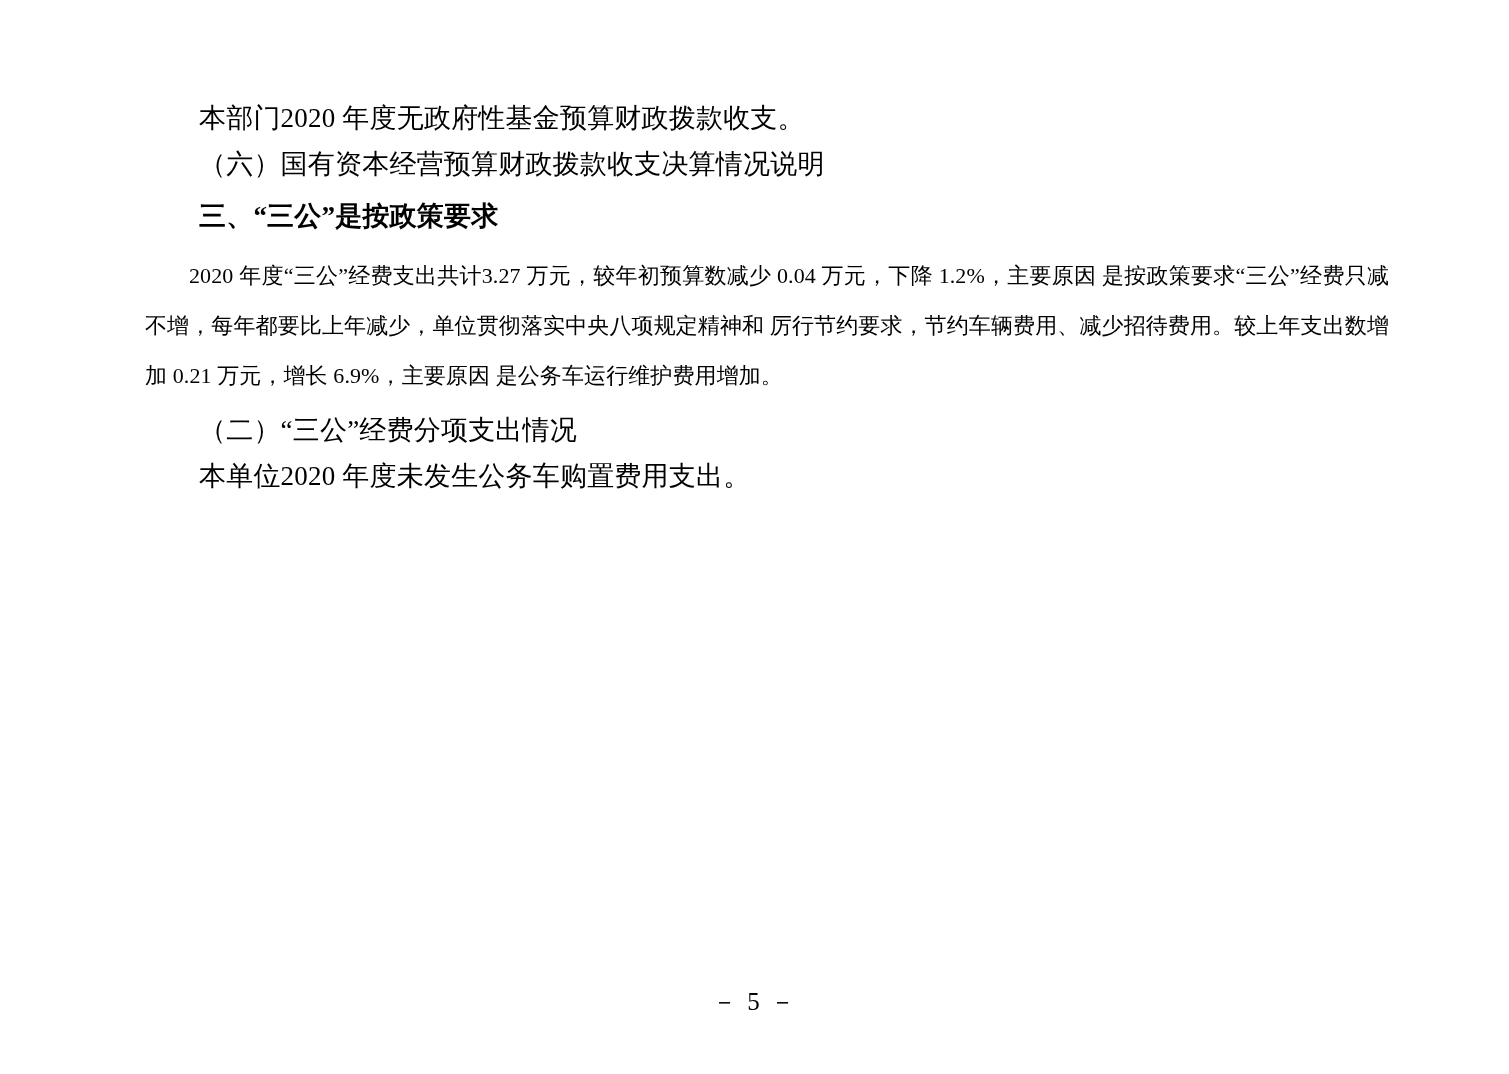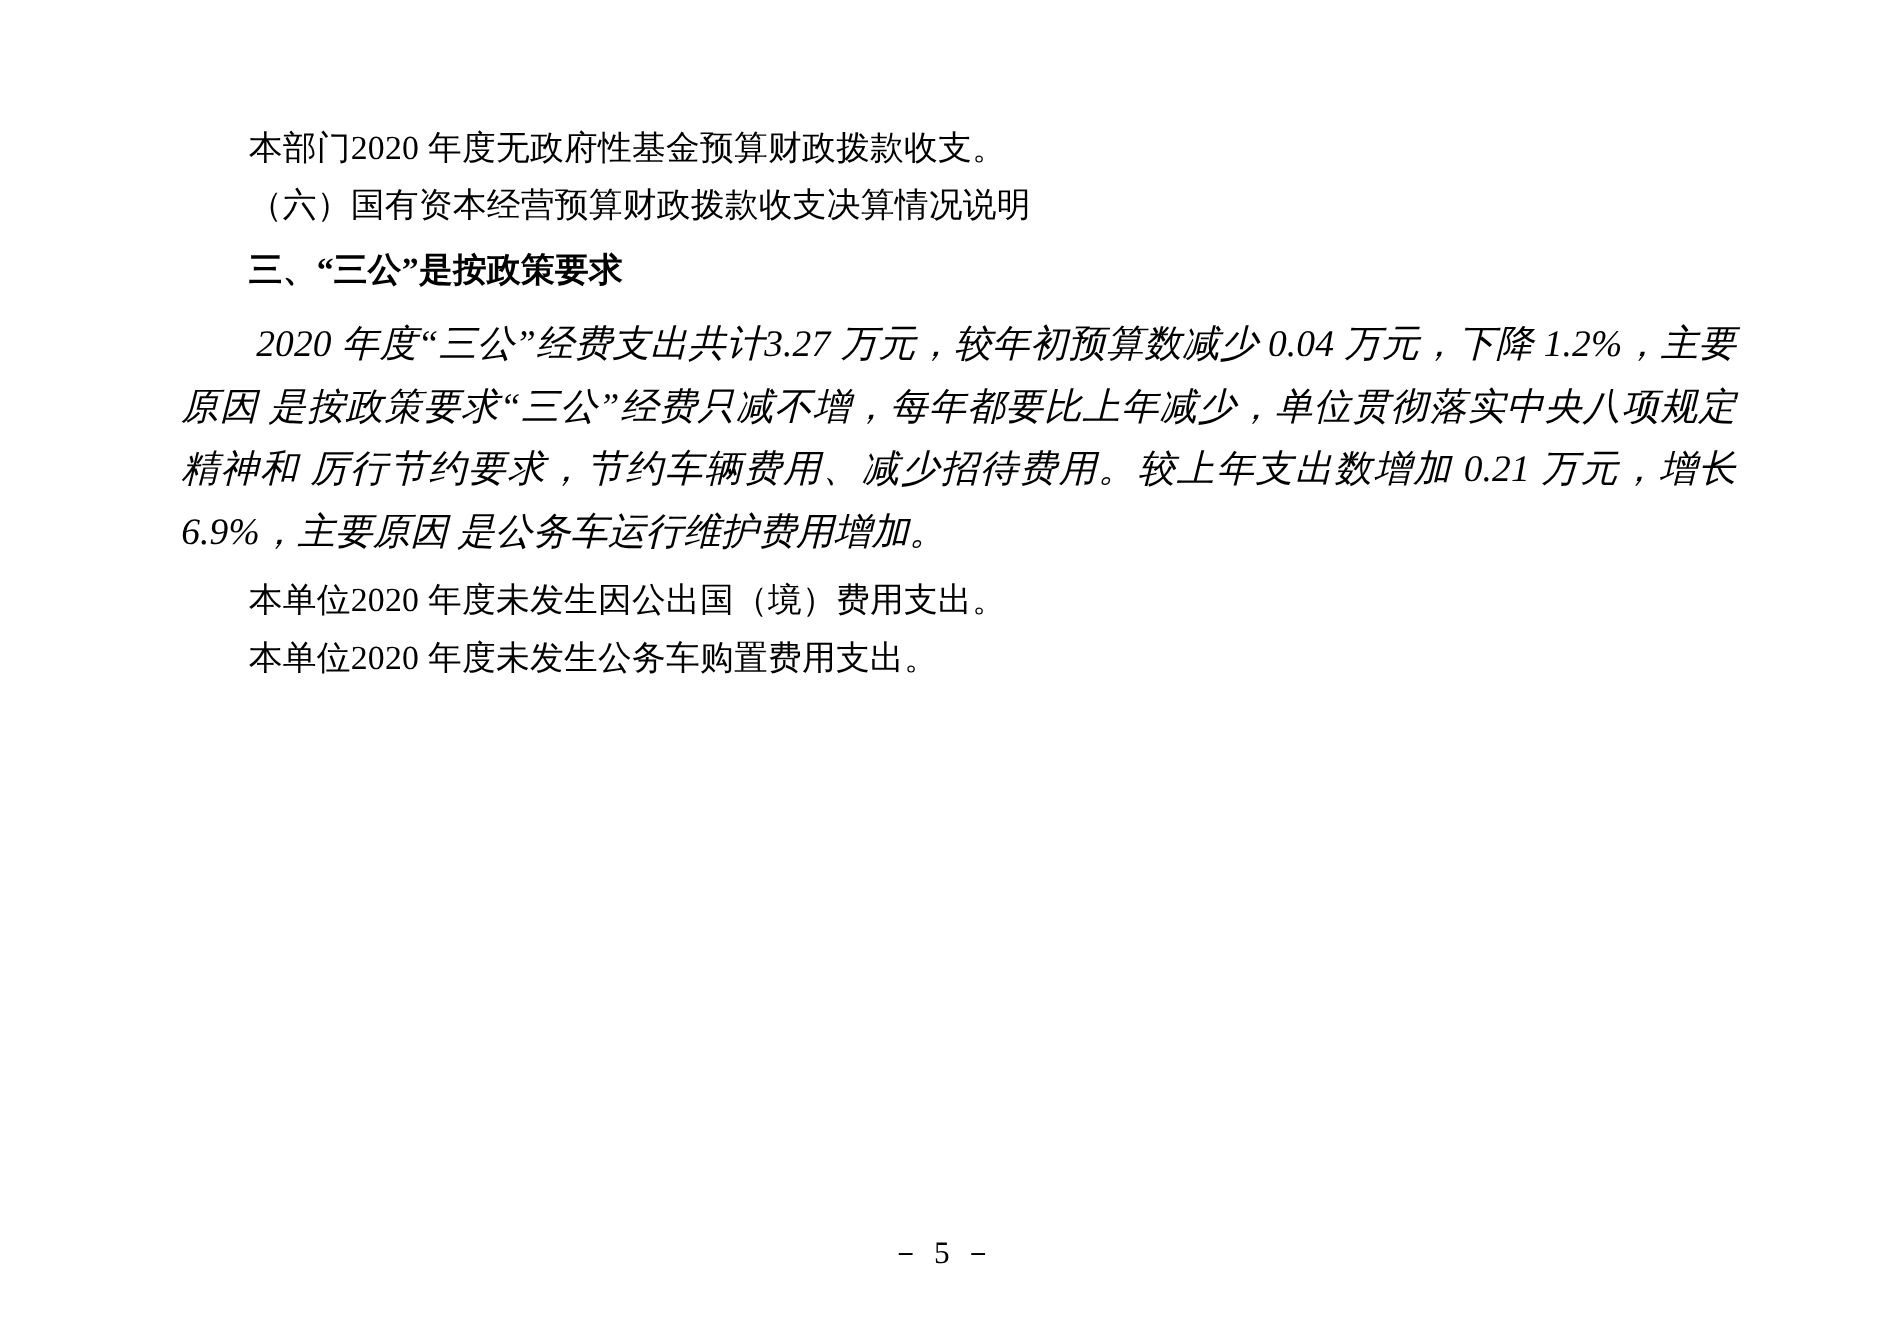--- a/index.html
+++ b/index.html
@@ -30,28 +30,27 @@
   }
   
   .indent {
     text-indent: 2em;
   }
   .bold {
     font-weight: bold;
   }
   
   .para {
-    font-size: 30px;
+    font-size: 22px;
     line-height: 50px;
     text-align: justify;
     text-justify: inter-ideograph;
     text-indent: 2em;
     margin: 0;
     letter-spacing: 0.1px;
-    font-style: italic;
   }
   .para.tight {
     line-height: 49px;
   }
   .gap-sm { height: 6px; }
   .footer {
     position: absolute;
     left: 0;
     right: 0;
     bottom: 56px;
@@ -70,19 +69,19 @@
 
   <div class="gap-sm"></div>
   <div class="line indent bold">三、“三公”是按政策要求</div>
   <div class="gap-sm"></div>
 
 
   <div class="gap-sm"></div>
   <p class="para">2020 年度“三公”经费支出共计3.27 万元，较年初预算数减少 0.04 万元，下降 1.2%，主要原因 是按政策要求“三公”经费只减不增，每年都要比上年减少，单位贯彻落实中央八项规定精神和 厉行节约要求，节约车辆费用、减少招待费用。较上年支出数增加 0.21 万元，增长 6.9%，主要原因 是公务车运行维护费用增加。</p>
 
   <div class="gap-sm"></div>
-  <div class="line indent">本单位2020 年度未发生因公出国（境）费用支出。</div>
+  <div class="line indent">（二）“三公”经费分项支出情况</div>
   <div class="line indent">本单位2020 年度未发生公务车购置费用支出。</div>
 
   <div class="gap-sm"></div>
 
   <div class="footer">－ 5 －</div>
 </div>
 
 </body></html>

